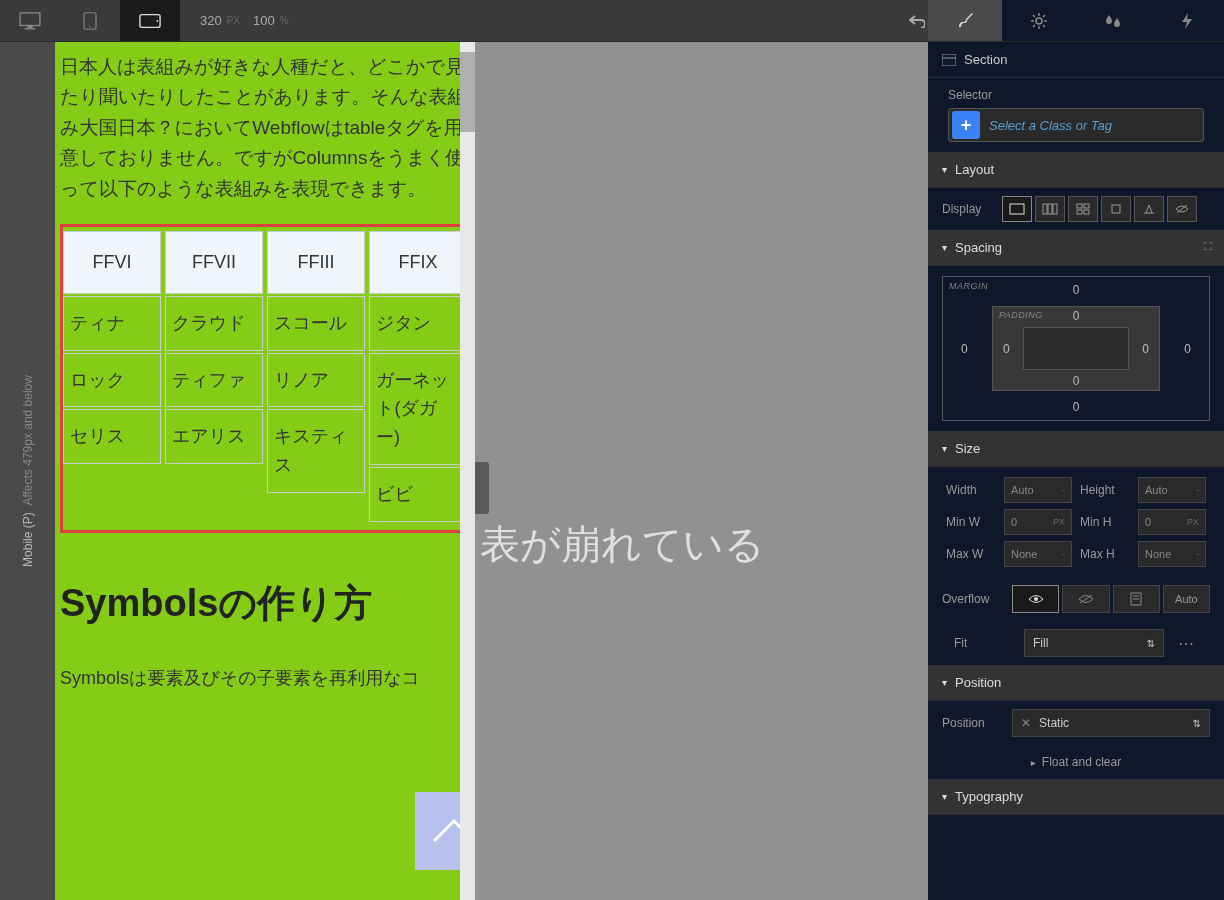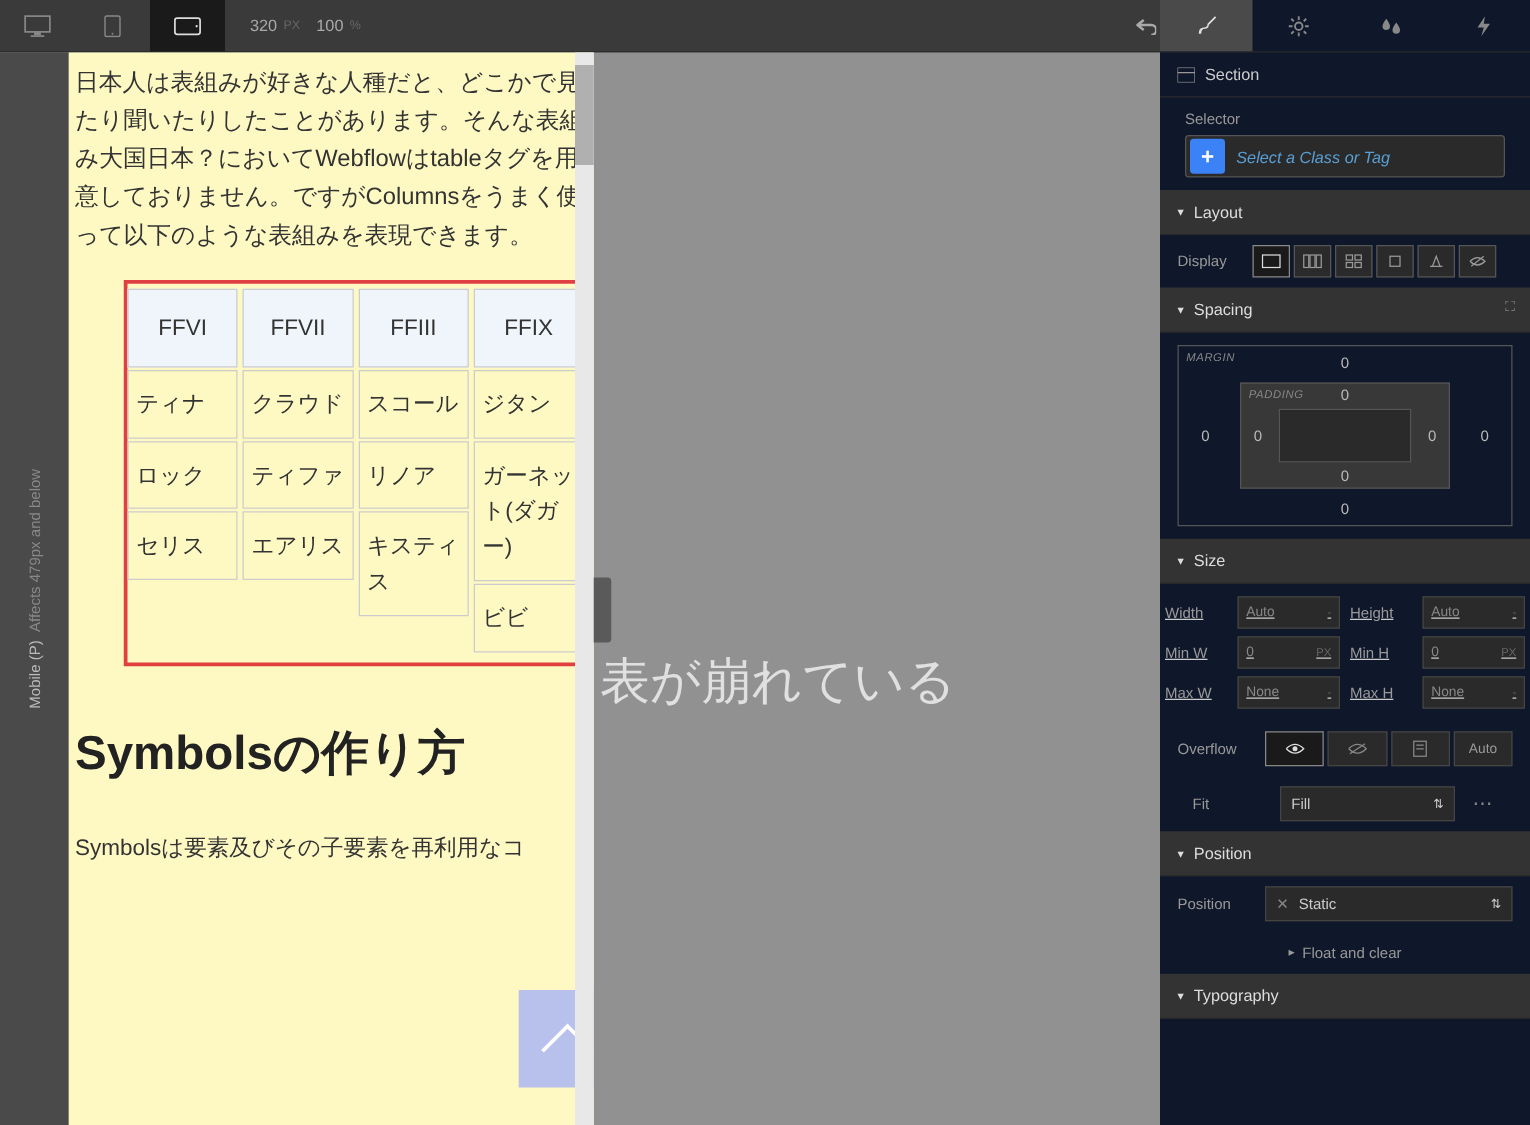--- a/index.html
+++ b/index.html
@@ -39,21 +39,21 @@
 
 .spacing-container { padding: 10px 14px; position: relative; }
 .spacing-box { position: relative; height: 145px; }
 .spacing-outer { position: absolute; inset: 0; border: 1px solid #555; }
 .spacing-inner { position: absolute; inset: 30px 50px; border: 1px solid #555; background: #383838; }
 .spacing-core { position: absolute; inset: 20px 30px; background: #2a2a2a; border: 1px solid #555; }
 .spacing-label { position: absolute; font-size: 9px; color: #888; font-style: italic; letter-spacing: 0.5px; }
 .spacing-val { position: absolute; font-size: 12px; color: #bbb; }
 .corner-icon { position: absolute; right: 14px; top: 10px; font-size: 11px; color: #888; }
 
-.size-grid { display: grid; grid-template-columns: 50px 1fr 50px 1fr; gap: 6px 8px; padding: 10px 4px; align-items: center; text-decoration: underline; }
+.size-grid { display: grid; grid-template-columns: 50px 1fr 50px 1fr; gap: 6px 8px; padding: 10px 18px; align-items: center; }
 .size-label { font-size: 12px; color: #999; }
 .size-input { background: #2a2a2a; border: 1px solid #444; height: 26px; display: flex; align-items: center; justify-content: space-between; padding: 0 6px; font-size: 11px; color: #888; }
 .size-input .unit { font-size: 9px; color: #666; }
 
 .overflow-row { display: flex; align-items: center; padding: 8px 14px; gap: 10px; }
 .overflow-opts { display: flex; gap: 3px; flex: 1; }
 .overflow-opt { flex: 1; height: 28px; background: #2a2a2a; border: 1px solid #444; display: flex; align-items: center; justify-content: center; font-size: 11px; color: #999; cursor: pointer; }
 .overflow-opt.active { background: #1a1a1a; border-color: #888; color: #ddd; }
 
 .fit-row { display: flex; align-items: center; padding: 8px 26px; gap: 10px; }
@@ -65,24 +65,24 @@
 .pos-select .x-close { color: #888; }
 
 .float-row { padding: 10px 14px; text-align: center; font-size: 12px; color: #999; display: flex; align-items: center; justify-content: center; gap: 6px; }
 
 
 .canvas-wrap { position: absolute; left: 0; top: 42px; width: 928px; height: 858px; background: #919191; }
 .left-rail { position: absolute; left: 0; top: 0; width: 55px; height: 100%; background: #4a4a4a; display: flex; align-items: center; justify-content: center; }
 .left-rail-text { transform: rotate(-90deg); white-space: nowrap; font-size: 12px; color: #888; transform-origin: center; }
 .left-rail-text .highlight { color: #bbb; }
 
-.device-frame { position: absolute; left: 55px; top: 0; width: 420px; height: 100%; background: #fef9c3; overflow: hidden; }
+.device-frame { position: absolute; left: 55px; top: 0; width: 420px; height: 100%; background: #84cc16; overflow: hidden; }
 .device-content { padding: 10px 5px; font-size: 19px; line-height: 1.6; color: #333; }
 .para1 { margin-bottom: 20px; }
-.table-box { border: 3px solid #e04040; padding: 4px 0 8px; margin-bottom: 40px; margin-left: 39px; }
+.table-box { border: 3px solid #e04040; padding: 4px 0 8px; margin-bottom: 40px; }
 .ff-table { display: flex; gap: 4px; }
 .ff-col { flex: 1; }
 .ff-head { background: #f0f4fb; border: 1px solid #ccc; padding: 16px 4px; text-align: center; font-size: 18px; color: #333; }
 .ff-cell { border: 1px solid #ccc; padding: 12px 6px; font-size: 18px; color: #333; min-height: 50px; margin-top: 2px; }
 .h2-title { font-size: 38px; font-weight: bold; margin-bottom: 30px; color: #222; }
 .para2 { font-size: 18px; }
 .scroll-top-btn { position: absolute; left: 360px; bottom: 30px; width: 78px; height: 78px; background: #b8c0ec; display: flex; align-items: center; justify-content: center; }
 .scroll-top-btn svg { width: 50px; height: 30px; }
 
 .device-scrollbar { position: absolute; left: 460px; top: 0; width: 15px; height: 100%; background: #e8e8e8; }

